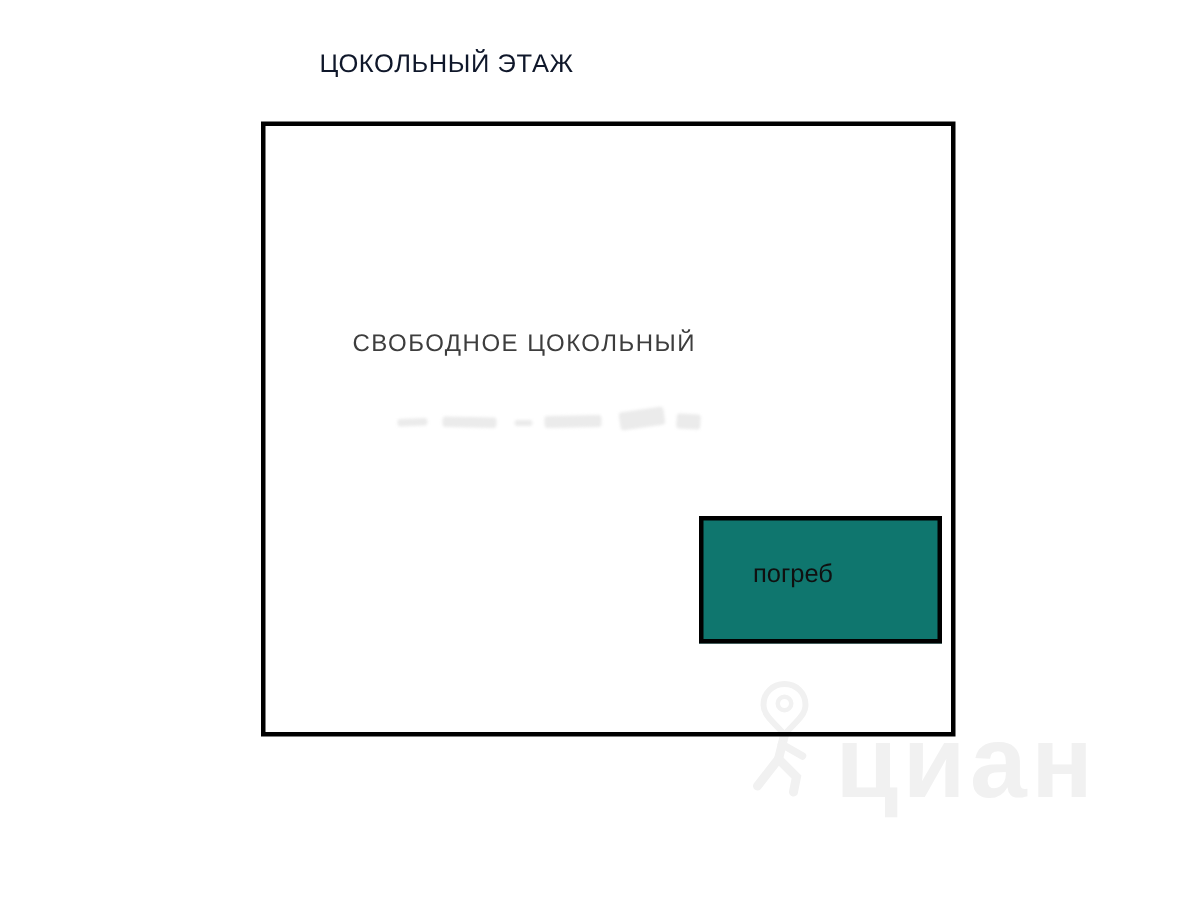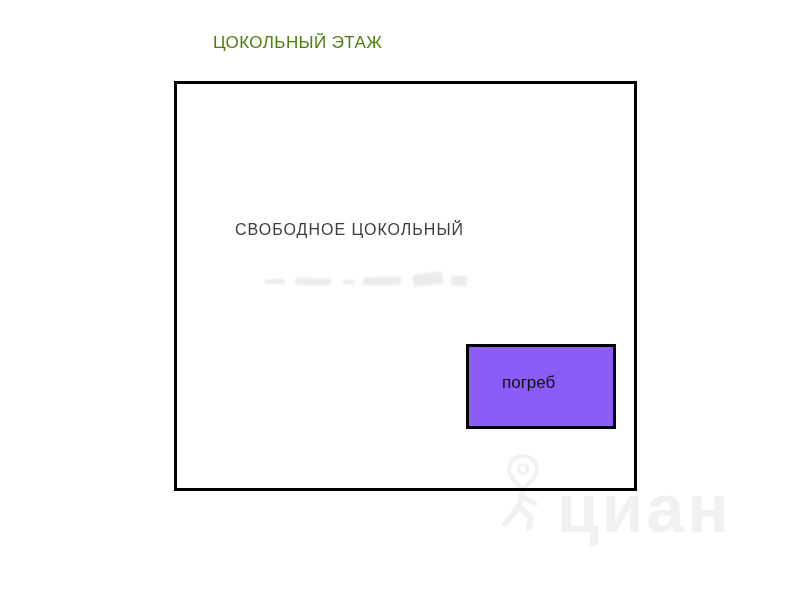--- a/index.html
+++ b/index.html
@@ -14,21 +14,21 @@
     width: 800px; height: 600px;
     background: #ffffff;
   }
 
   
   .plan-title {
     position: absolute;
     left: 213px; top: 33px;
     font-size: 17px;
     letter-spacing: 0.4px;
-    color: #4d7c0f;
+    color: #0f172a;
     white-space: nowrap;
   }
 
   
   .watermark {
     position: absolute;
     left: 497px; top: 452px;
     z-index: 1;
     display: flex;
     align-items: flex-start;
@@ -82,24 +82,24 @@
   .smudge.s2 { left: 30px;  top: 7px;  width: 36px; height: 7px; transform: rotate(1deg); }
   .smudge.s3 { left: 78px;  top: 9px;  width: 12px; height: 4px; }
   .smudge.s4 { left: 98px;  top: 6px;  width: 38px; height: 8px; transform: rotate(-1deg); }
   .smudge.s5 { left: 148px; top: 2px;  width: 30px; height: 12px; transform: rotate(-8deg); }
   .smudge.s6 { left: 186px; top: 5px;  width: 16px; height: 10px; transform: rotate(3deg); }
 
   
   .cellar-room {
     position: absolute;
     left: 289px; top: 260px;
-    width: 150px; height: 85px;
+    width: 162px; height: 85px;
     border: 3px solid #000000;
     box-sizing: border-box;
-    background: #8b5cf6;
+    background: #0f766e;
   }
   .cellar-label {
     position: absolute;
     left: 33px; top: 26px;
     font-size: 17px;
     color: #101010;
     white-space: nowrap;
   }
 </style>
 </head>

